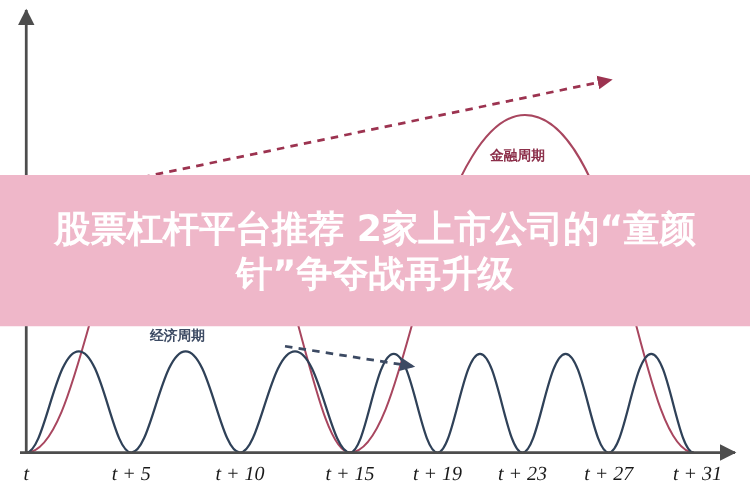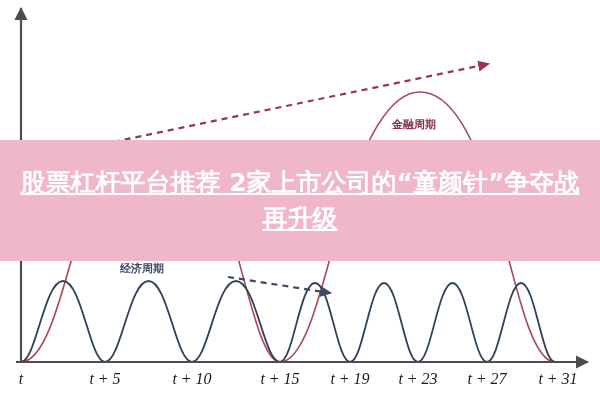--- a/index.html
+++ b/index.html
@@ -37,26 +37,25 @@
     display:flex;
     align-items:center;
     justify-content:center;
     box-sizing:border-box;
     padding:0 10px;
   }
   #title-text{
     color:#ffffff;
     font-family:"DejaVu Sans","Liberation Sans",sans-serif;
     font-weight:bold;
-    font-size:25px;
+    font-size:29px;
     line-height:36px;
     text-align:center;
     letter-spacing:0px;
     width:100%;
-    text-decoration:underline;
   }
 </style>
 </head>
 <body>
 
 <div id="stage">
 
   <svg id="chart-svg" viewBox="0 0 600 400" xmlns="http://www.w3.org/2000/svg">
 
     <defs>

